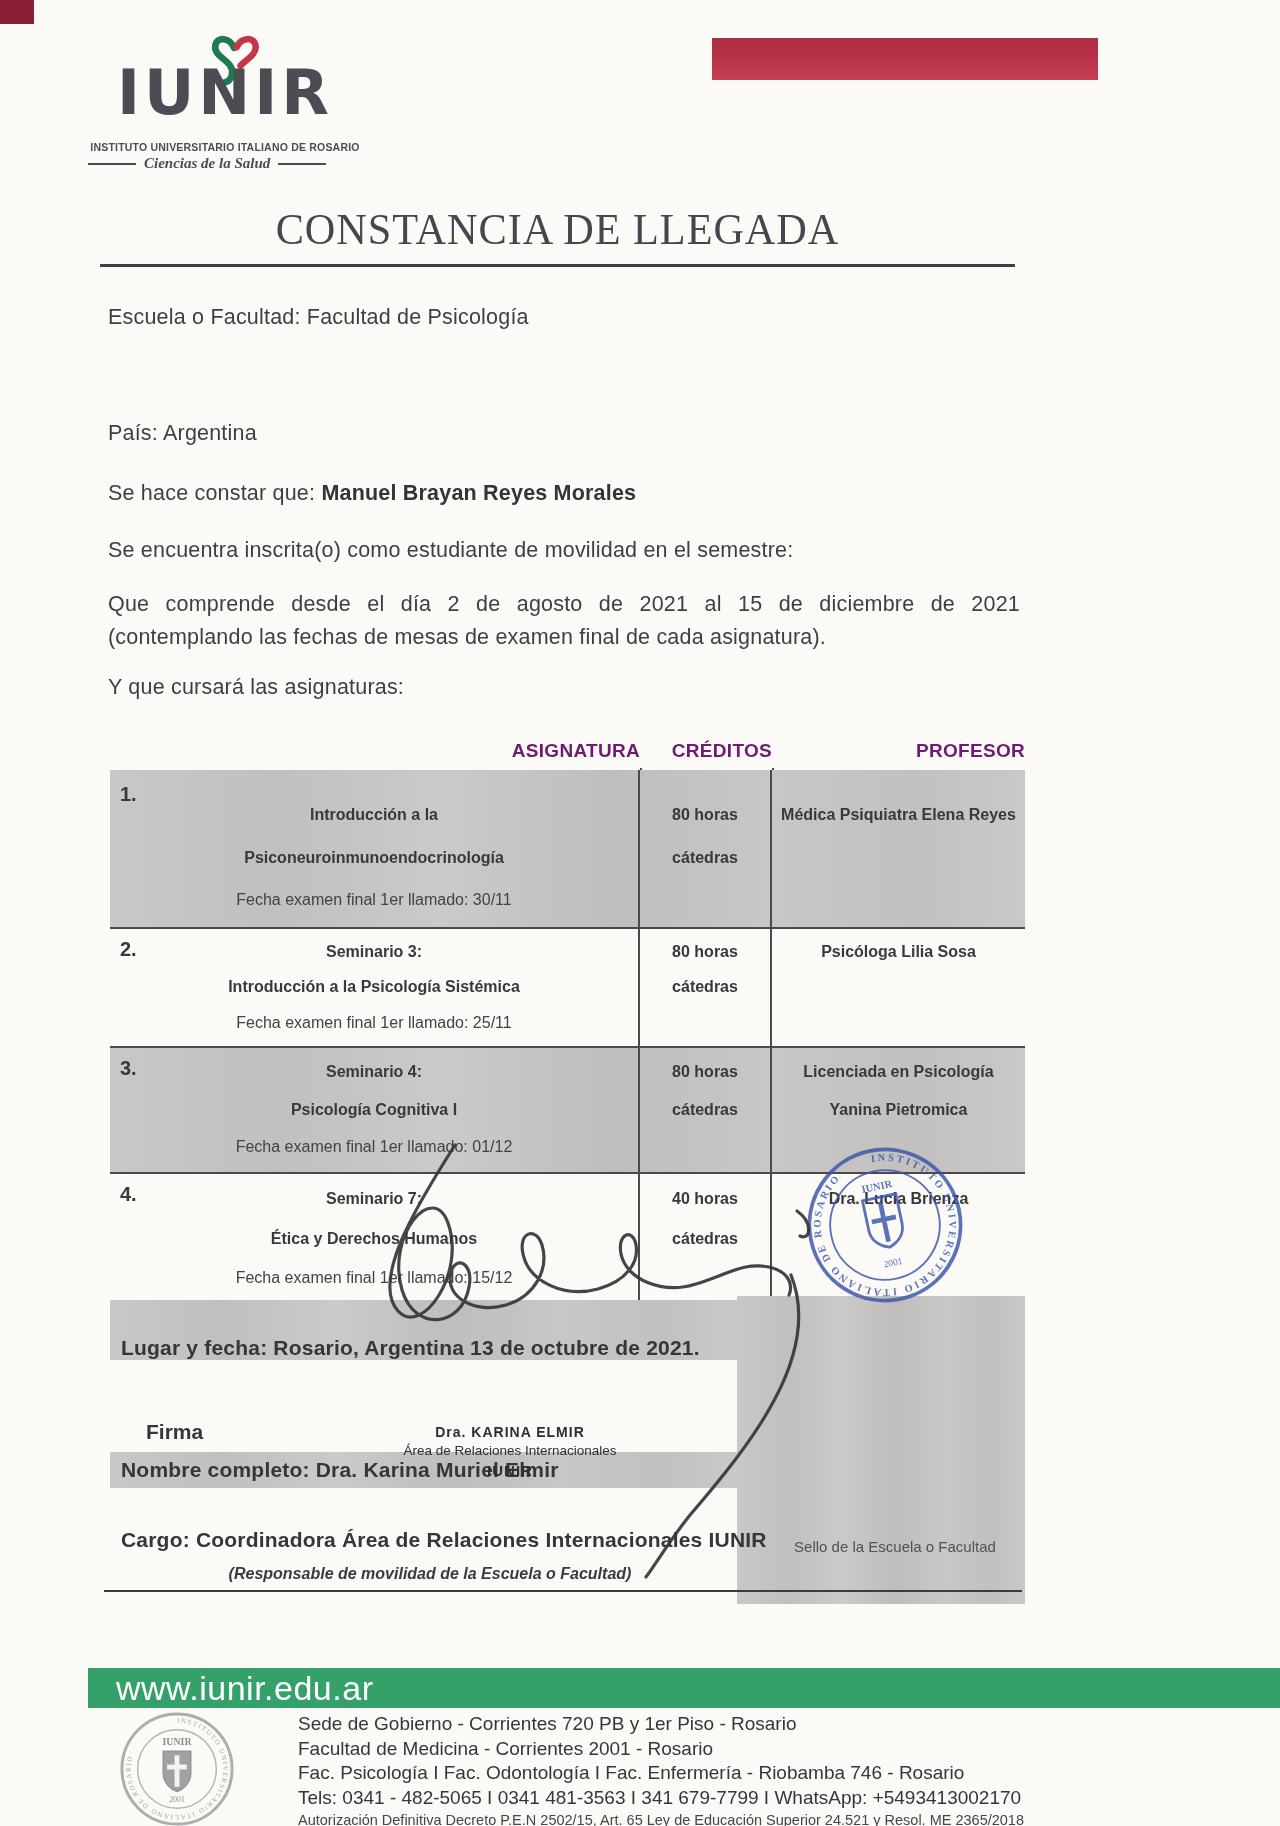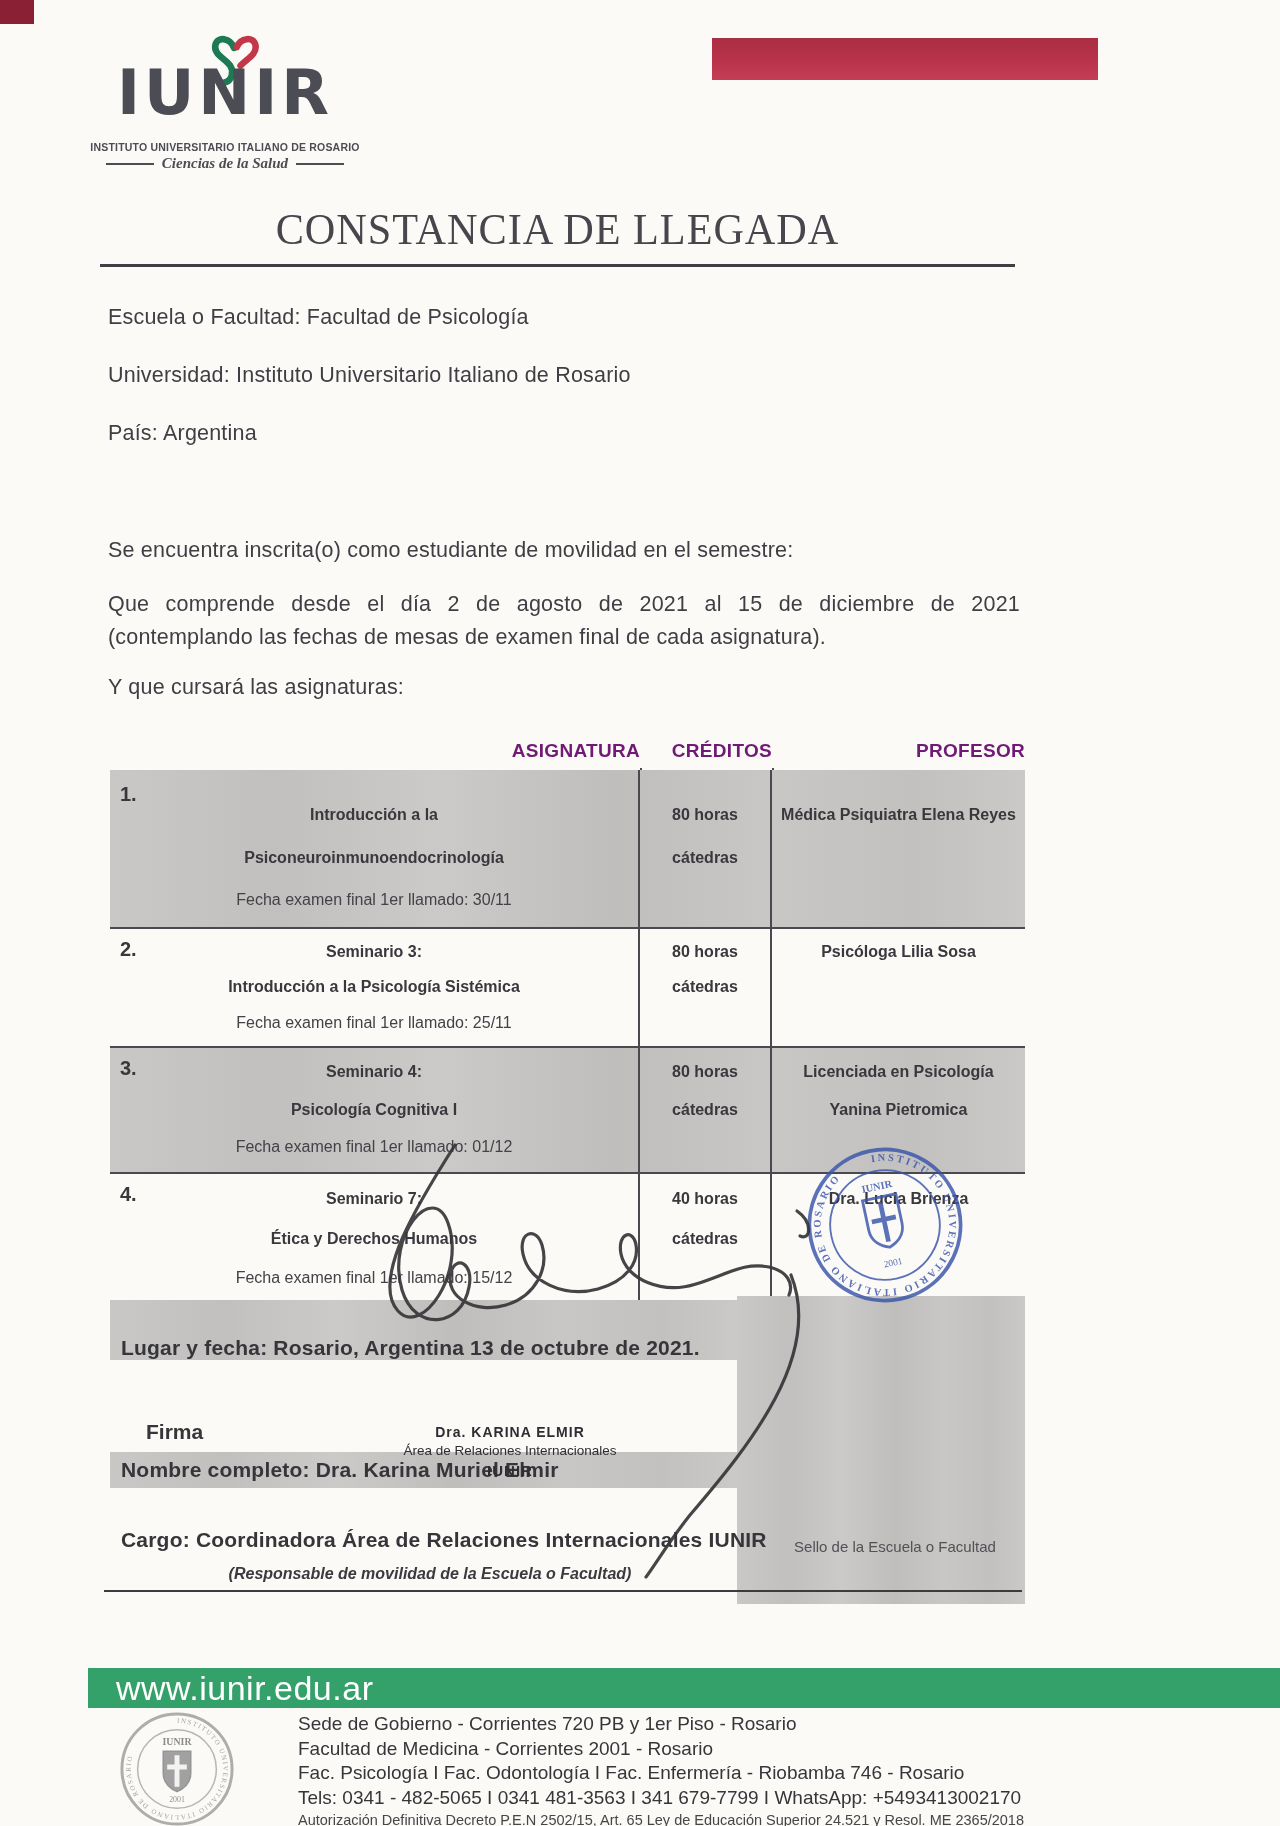--- a/index.html
+++ b/index.html
@@ -13,21 +13,21 @@
                background:linear-gradient(180deg,#a92e43 0%,#b73248 45%,#c43f55 100%);}
 
   
   .logo-text{left:100px;top:62px;width:250px;text-align:center;
              font-family:"DejaVu Sans",sans-serif;font-weight:bold;font-size:62px;
              letter-spacing:4px;color:#4c4c54;line-height:1;}
   .logo-sub{left:88px;top:141px;width:274px;text-align:center;font-weight:bold;
             font-size:10.5px;letter-spacing:0.2px;color:#4c4c54;white-space:nowrap;}
   .logo-tag{left:88px;top:155px;width:274px;text-align:center;
             font-family:"Liberation Serif",serif;font-style:italic;font-weight:bold;
-            font-size:15px;color:#4c4c54;display:flex;align-items:center;justify-content:center;gap:8px;}
+            font-size:15px;color:#4c4c54;display:flex;align-items:center;justify-content:flex-start;gap:8px;}
   .logo-tag .dash{display:inline-block;width:48px;height:2px;background:#4c4c54;}
 
   
   .doc-title{left:100px;top:204px;width:915px;text-align:center;
              font-family:"Liberation Serif",serif;font-size:44px;letter-spacing:1px;
              color:#46464c;transform:scaleX(0.96);transform-origin:center;}
   .title-rule{left:100px;top:264px;width:915px;height:3px;background:#3f3f44;}
 
   
   .bline{position:absolute;left:108px;font-size:21.5px;color:#3e3e44;letter-spacing:0.2px;}
@@ -98,22 +98,22 @@
   <div class="abs logo-tag">
     <span class="dash"></span>
     <span>Ciencias de la Salud</span>
     <span class="dash"></span>
   </div>
 
   <div class="abs doc-title">CONSTANCIA DE LLEGADA</div>
   <div class="abs title-rule"></div>
 
   <div class="bline" style="top:305px;">Escuela o Facultad: Facultad de Psicología</div>
-  <div class="bline" style="top:363px;">Universidad: Instituto Universitario Italiano de Rosario</div>
   <div class="bline" style="top:421px;">País: Argentina</div>
+  <div class="bline" style="top:481px;"><span>Se hace constar que: </span><span class="bname">Manuel Brayan Reyes Morales</span></div>
   <div class="bline" style="top:538px;">Se encuentra inscrita(o) como estudiante de movilidad en el semestre:</div>
   <div class="bline just just-first" style="top:592px;">Que comprende desde el día 2 de agosto de 2021 al 15 de diciembre de 2021</div>
   <div class="bline" style="top:625px;">(contemplando las fechas de mesas de examen final de cada asignatura).</div>
   <div class="bline" style="top:675px;">Y que cursará las asignaturas:</div>
 
   <div class="abs tbl-head">
     <span>ASIGNATURA</span>
     <span>CRÉDITOS</span>
     <span>PROFESOR</span>
   </div>

